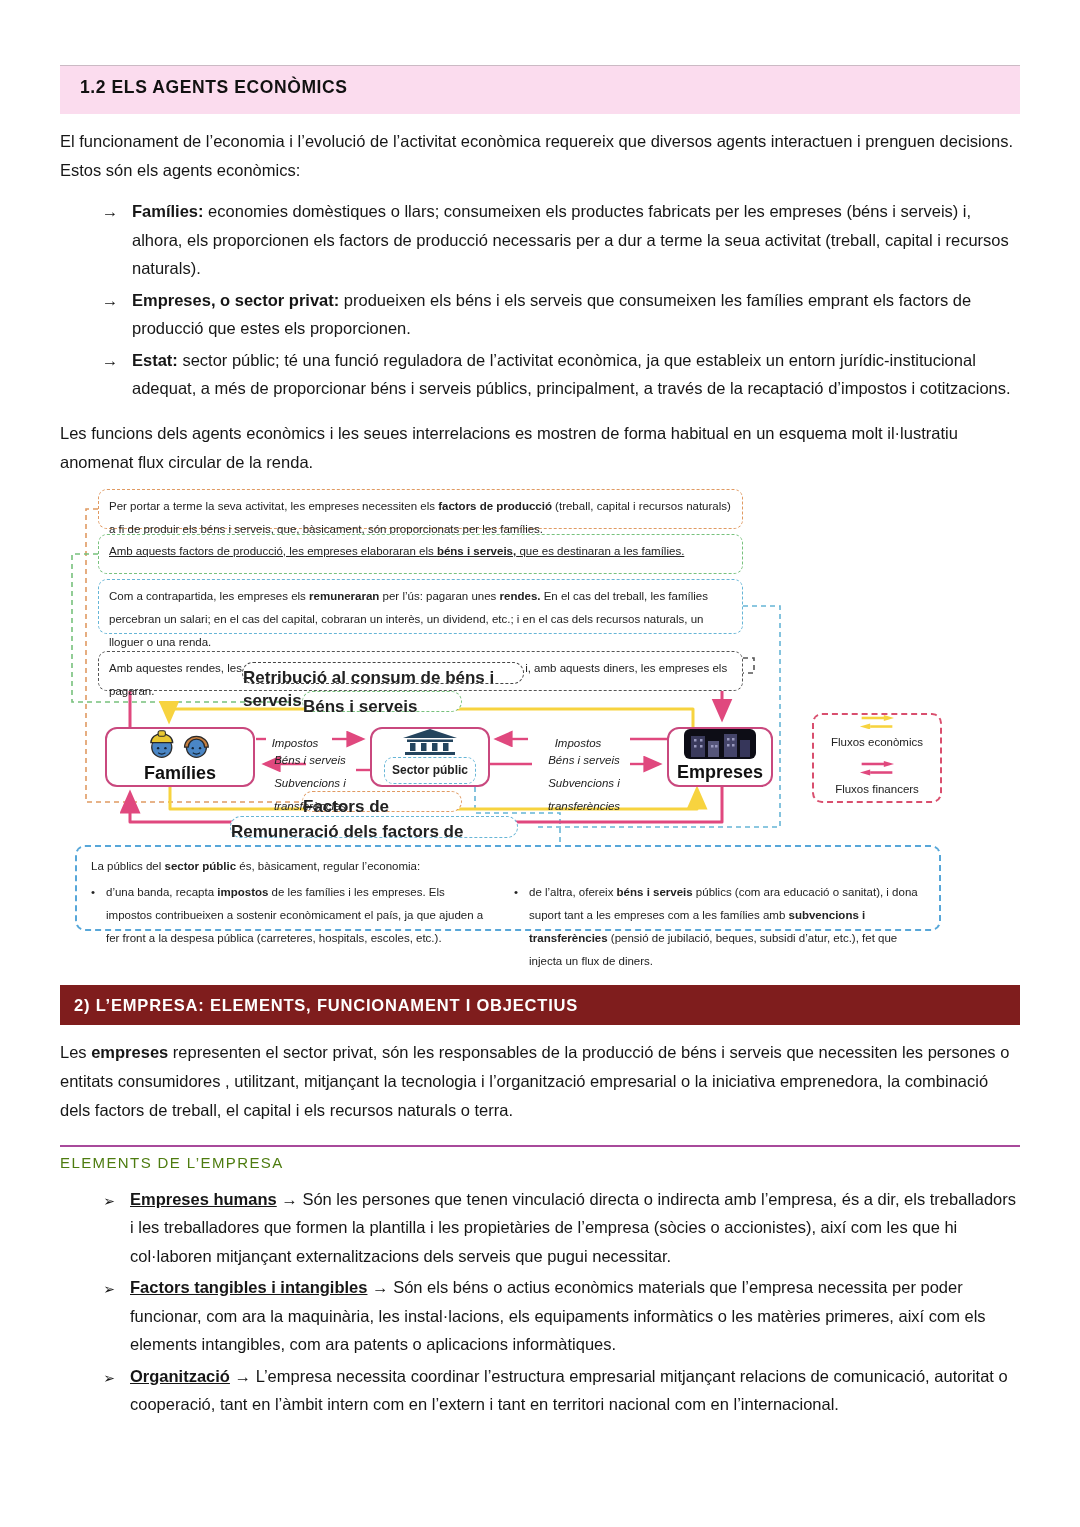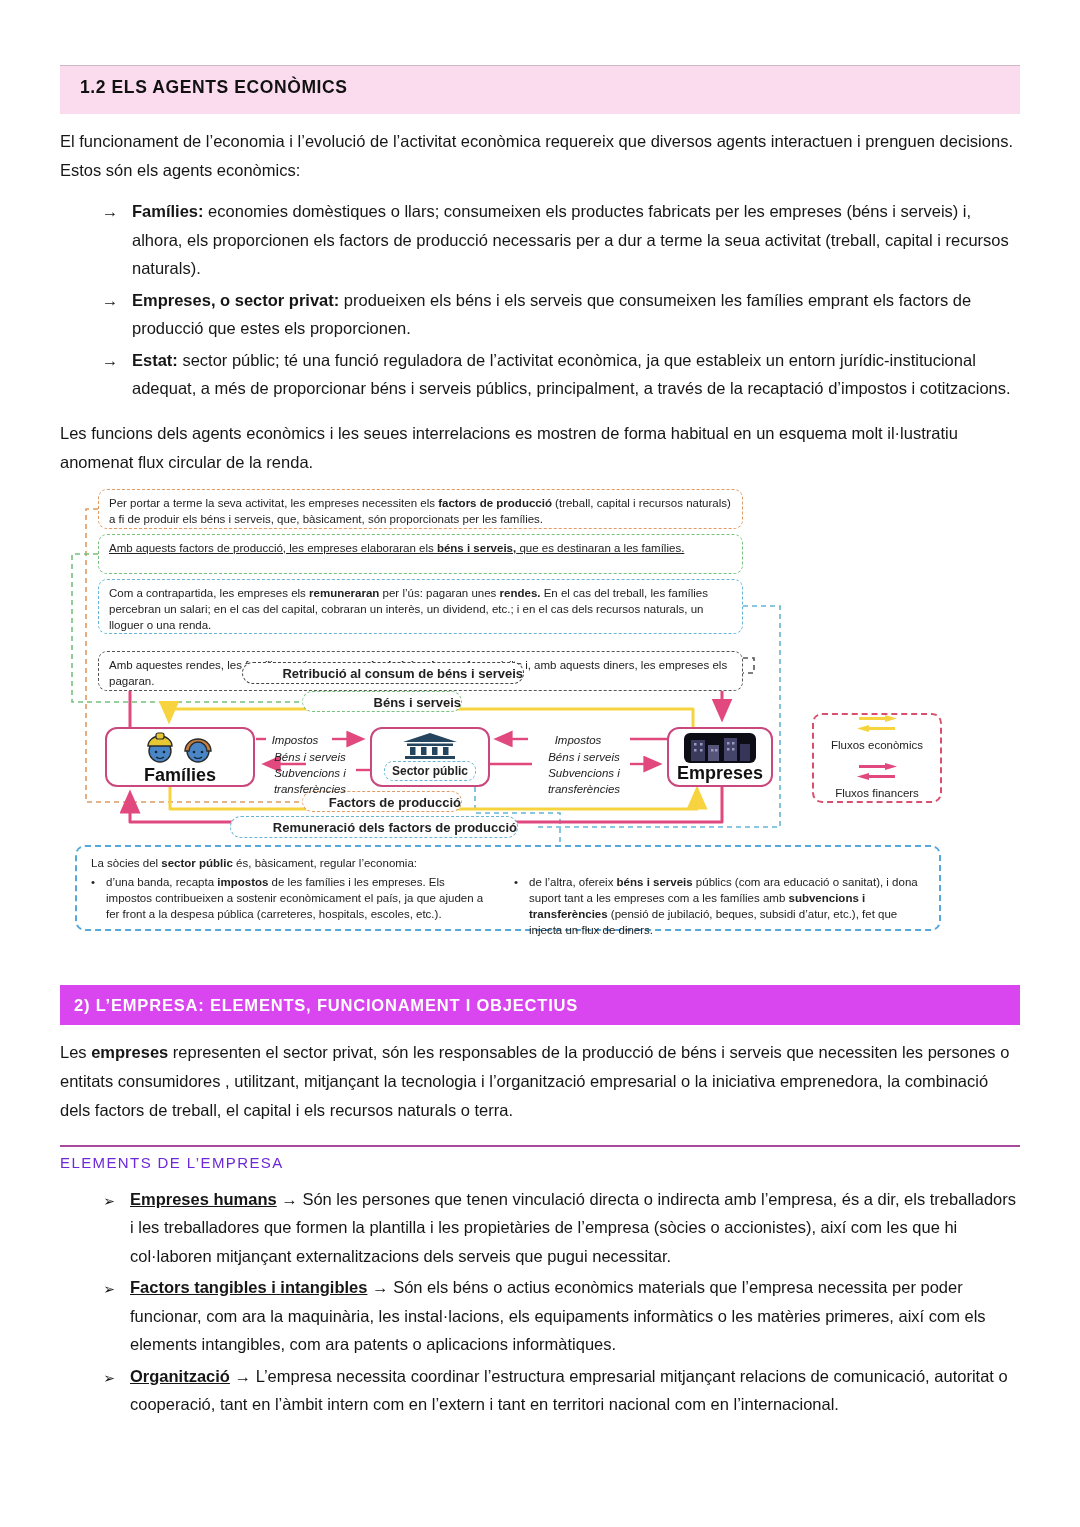--- a/index.html
+++ b/index.html
@@ -10,55 +10,55 @@
   }
   .page{padding:65px 60px 0 60px;}
 
   
   .h1bar{
     background:#fbdcee;height:33px;padding:11px 0 4px 20px;
     font-size:17.5px;font-weight:700;letter-spacing:.6px;color:#111;
     border-top:1px solid #cbbac4;
   }
   .h2bar{
-    background:#d946ef;height:29px;padding:11px 0 0 14px;
+    background:#7f1d1d;height:29px;padding:11px 0 0 14px;
     font-size:16.5px;font-weight:700;letter-spacing:.8px;color:#fff;
     margin-top:48px;
   }
   .subrule{border:none;border-top:2px solid #a84a9b;margin:20px 0 0 0;}
   .subheader{
-    margin-top:7px;font-size:15px;letter-spacing:1.4px;color:#6d28d9;font-weight:400;
+    margin-top:7px;font-size:15px;letter-spacing:1.4px;color:#4d7c0f;font-weight:400;
   }
 
   
   .para{font-size:16.5px;line-height:29px;margin:13px 0 0 0;}
   .blist{list-style:none;margin:12px 0 0 0;padding:0 0 0 38px;}
   .blist li{display:flex;gap:10px;margin-bottom:3px;font-size:16.5px;line-height:28.5px;}
   .blist .mk{flex:0 0 24px;text-align:center;}
   .blist2 .mk{flex:0 0 22px;font-size:14px;padding-top:2px;}
   .blist .bodytxt{flex:1;}
   .b{font-weight:700;}
   .lead{font-weight:700;text-decoration:underline;}
   .goarrow{font-weight:700;}
 
   
-  .diagram{position:relative;height:450px;margin:10px 0 0 0;font-size:11.5px;line-height:16px;color:#222;}
+  .diagram{position:relative;height:450px;margin:10px 0 0 0;font-size:11.5px;line-height:23px;color:#222;}
   .diagram svg.wires{position:absolute;left:0;top:0;z-index:0;}
   .dbox{
     position:absolute;box-sizing:border-box;background:#fff;z-index:1;
     border-radius:9px;padding:5px 10px 4px 10px;
   }
   .note{left:38px;width:645px;}
   .n1{border:1.6px dashed #e09a62;}
   .n2{border:1.6px dashed #77c17c;text-decoration:underline;}
   .n3{border:1.6px dashed #66b5d6;}
   .n4{border:1.6px dashed #555;margin-top:12px;}
   .pill{
     position:absolute;box-sizing:border-box;background:#fff;z-index:1;
-    border-radius:11px;text-align:right;font-weight:700;padding-top:3px;font-size:13px;
+    border-radius:11px;text-align:left;font-weight:700;padding-top:3px;font-size:17px;
   }
   .p-retr{left:182px;top:175px;width:282px;height:22px;border:1.6px dashed #444;}
   .p-bens{left:242px;top:204px;width:160px;height:21px;border:1.6px dashed #77c17c;}
   .p-fact{left:242px;top:304px;width:160px;height:21px;border:1.6px dashed #e09a62;}
   .p-remu{left:170px;top:329px;width:288px;height:22px;border:1.6px dashed #66b5d6;}
   .entity{
     position:absolute;box-sizing:border-box;z-index:1;background:#fff;
     border:2px solid #c9487e;border-radius:12px;top:240px;height:60px;
     display:flex;flex-direction:column;align-items:center;justify-content:center;gap:2px;
   }
@@ -231,21 +231,21 @@
       <svg width="44" height="17" viewBox="0 0 44 17" style="margin-top:5px">
         <path d="M4 3.5 H32" stroke="#e0487e" stroke-width="3"></path>
           <path d="M30 0 L42 3.5 L30 7 Z" fill="#e0487e"></path>
         <path d="M14 13.5 H40" stroke="#e0487e" stroke-width="3"></path>
           <path d="M14 10 L2 13.5 L14 17 Z" fill="#e0487e"></path>
       </svg>
       <span>Fluxos financers</span>
     </div>
 
     <div class="bottombox">
-      <div><span>La sòcies del </span><span class="b">sector públic</span><span> és, bàsicament, regular l’economia:</span></div>
+      <div><span>La públics del </span><span class="b">sector públic</span><span> és, bàsicament, regular l’economia:</span></div>
       <div class="bbrow">
         <div class="bbcol bbleft">
           <span class="bdot">•</span>
           <span><span>d’una banda, recapta </span><span class="b">impostos</span><span> de les famílies i les empreses. Els impostos contribueixen a sostenir econòmicament el país, ja que ajuden a fer front a la despesa pública (carreteres, hospitals, escoles, etc.).</span></span>
         </div>
         <div class="bbcol bbright">
           <span class="bdot">•</span>
           <span><span>de l’altra, ofereix </span><span class="b">béns i serveis</span><span> públics (com ara educació o sanitat), i dona suport tant a les empreses com a les famílies amb </span><span class="b">subvencions i transferències</span><span> (pensió de jubilació, beques, subsidi d’atur, etc.), fet que injecta un flux de diners.</span></span>
         </div>
       </div>

